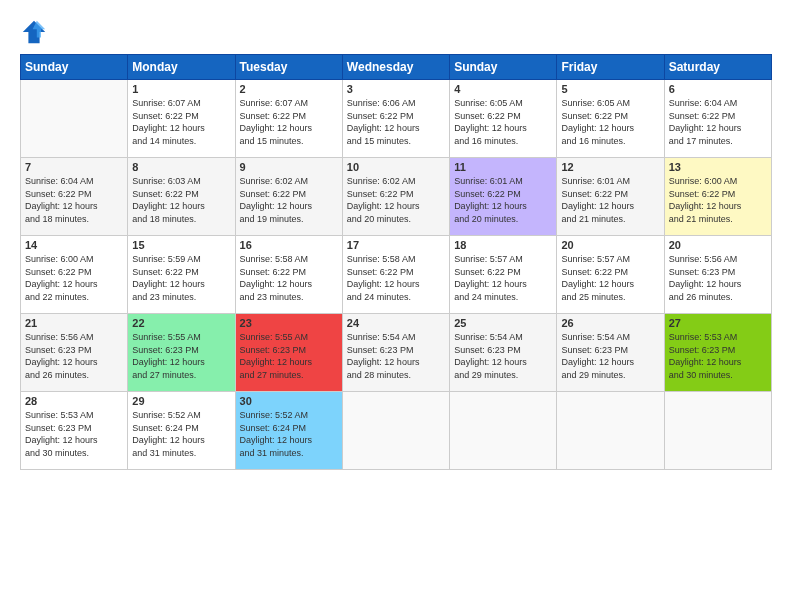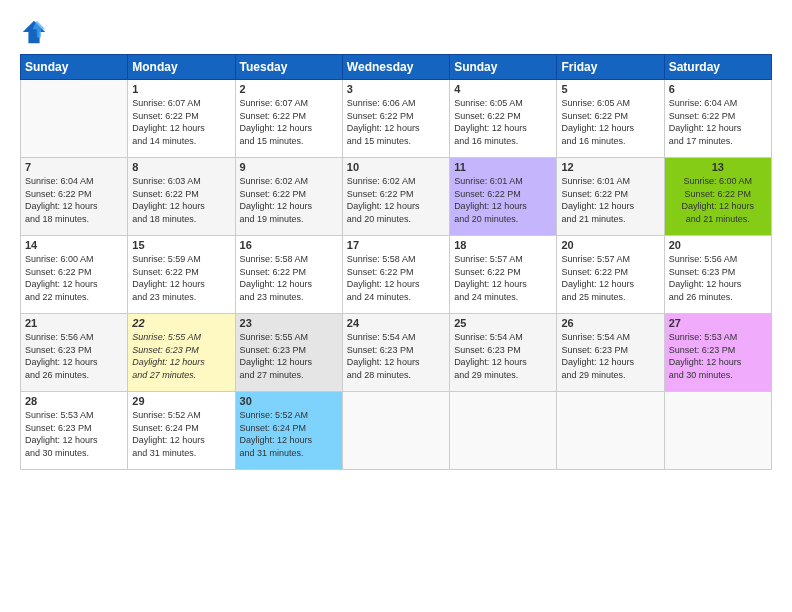--- a/index.html
+++ b/index.html
@@ -172,21 +172,21 @@
             <div class="day-info">Sunrise: 6:02 AM<br>Sunset: 6:22 PM<br>Daylight: 12 hours<br>and 20 minutes.</div>
           </td>
           <td style="background-color: #c4b5fd;">
             <span class="day-num">11</span>
             <div class="day-info">Sunrise: 6:01 AM<br>Sunset: 6:22 PM<br>Daylight: 12 hours<br>and 20 minutes.</div>
           </td>
           <td style="background-color: rgb(245, 245, 245);">
             <span class="day-num">12</span>
             <div class="day-info">Sunrise: 6:01 AM<br>Sunset: 6:22 PM<br>Daylight: 12 hours<br>and 21 minutes.</div>
           </td>
-          <td style="background-color: #84cc16; text-align: center;">
+          <td style="background-color: #fef9c3;">
             <span class="day-num">13</span>
             <div class="day-info">Sunrise: 6:00 AM<br>Sunset: 6:22 PM<br>Daylight: 12 hours<br>and 21 minutes.</div>
           </td>
         </tr>
         <tr>
           <td style="background-color: rgb(255, 255, 255);">
             <span class="day-num">14</span>
             <div class="day-info">Sunrise: 6:00 AM<br>Sunset: 6:22 PM<br>Daylight: 12 hours<br>and 22 minutes.</div>
           </td>
           <td style="background-color: rgb(255, 255, 255);">
@@ -212,41 +212,41 @@
           <td style="background-color: rgb(255, 255, 255);">
             <span class="day-num">20</span>
             <div class="day-info">Sunrise: 5:56 AM<br>Sunset: 6:23 PM<br>Daylight: 12 hours<br>and 26 minutes.</div>
           </td>
         </tr>
         <tr>
           <td style="background-color: rgb(245, 245, 245);">
             <span class="day-num">21</span>
             <div class="day-info">Sunrise: 5:56 AM<br>Sunset: 6:23 PM<br>Daylight: 12 hours<br>and 26 minutes.</div>
           </td>
-          <td style="background-color: #fef9c3; font-style: italic;">
+          <td style="background-color: #86efac;">
             <span class="day-num">22</span>
             <div class="day-info">Sunrise: 5:55 AM<br>Sunset: 6:23 PM<br>Daylight: 12 hours<br>and 27 minutes.</div>
           </td>
-          <td style="background-color: #e5e5e5; margin-top: 44px;">
+          <td style="background-color: #ef4444; margin-top: 44px;">
             <span class="day-num">23</span>
             <div class="day-info">Sunrise: 5:55 AM<br>Sunset: 6:23 PM<br>Daylight: 12 hours<br>and 27 minutes.</div>
           </td>
           <td style="background-color: rgb(245, 245, 245);">
             <span class="day-num">24</span>
             <div class="day-info">Sunrise: 5:54 AM<br>Sunset: 6:23 PM<br>Daylight: 12 hours<br>and 28 minutes.</div>
           </td>
           <td style="background-color: rgb(245, 245, 245);">
             <span class="day-num">25</span>
             <div class="day-info">Sunrise: 5:54 AM<br>Sunset: 6:23 PM<br>Daylight: 12 hours<br>and 29 minutes.</div>
           </td>
           <td style="background-color: rgb(245, 245, 245);">
             <span class="day-num">26</span>
             <div class="day-info">Sunrise: 5:54 AM<br>Sunset: 6:23 PM<br>Daylight: 12 hours<br>and 29 minutes.</div>
           </td>
-          <td style="background-color: #f0abfc; margin-top: 48px;">
+          <td style="background-color: #84cc16; margin-top: 48px;">
             <span class="day-num">27</span>
             <div class="day-info">Sunrise: 5:53 AM<br>Sunset: 6:23 PM<br>Daylight: 12 hours<br>and 30 minutes.</div>
           </td>
         </tr>
         <tr>
           <td style="background-color: rgb(255, 255, 255);">
             <span class="day-num">28</span>
             <div class="day-info">Sunrise: 5:53 AM<br>Sunset: 6:23 PM<br>Daylight: 12 hours<br>and 30 minutes.</div>
           </td>
           <td style="background-color: rgb(255, 255, 255);">

